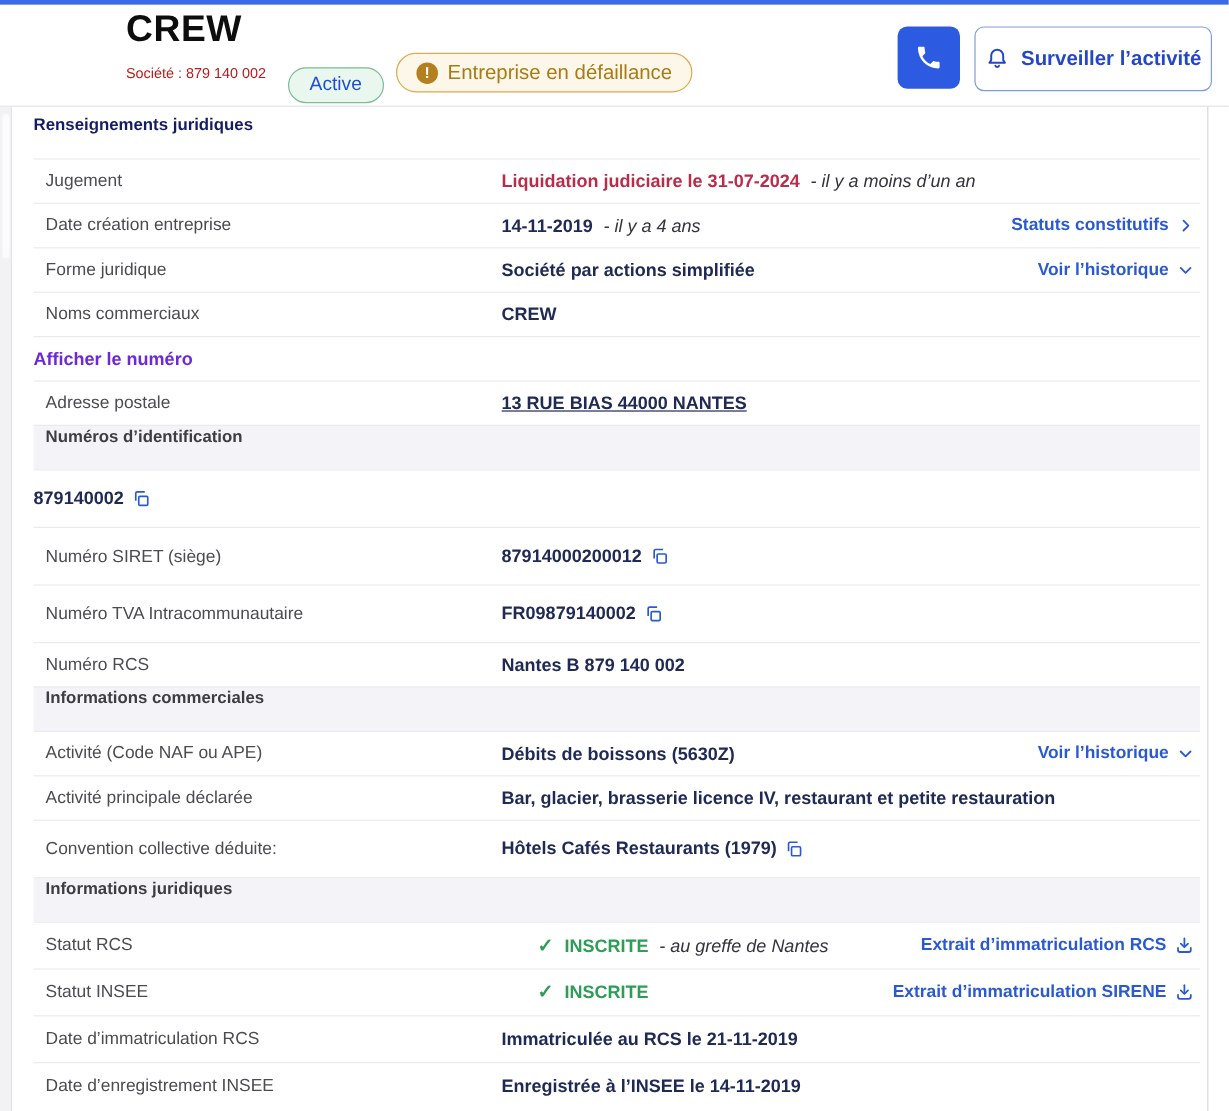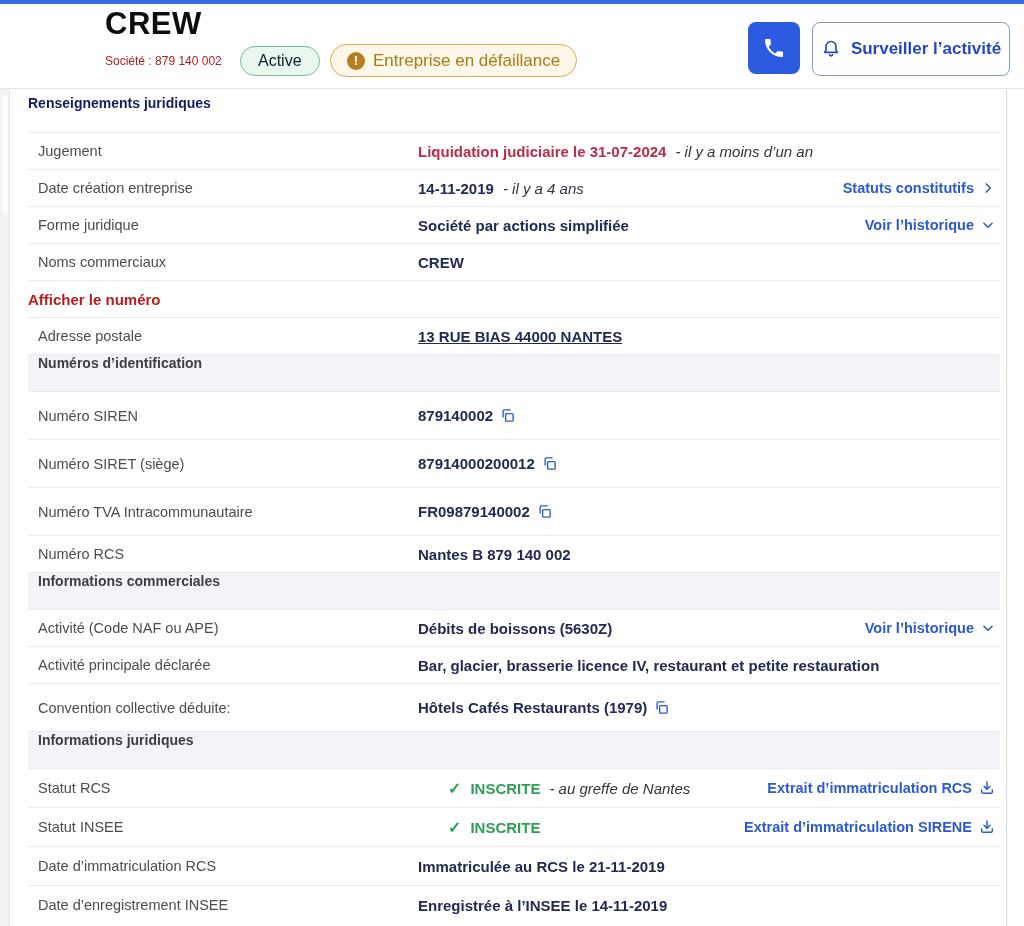--- a/index.html
+++ b/index.html
@@ -7,21 +7,21 @@
   .page { position:relative; width:1024px; height:926px; background:#fff; }
 
   
   .topbar { position:absolute; top:0; left:0; width:1024px; height:4px; background:#3a6ae6; }
 
   
   .header { position:absolute; top:4px; left:0; width:1024px; height:84px; background:#fff; }
   .company-title { position:absolute; left:105px; top:2px; font-size:31px; font-weight:700; color:#0d0d0d; letter-spacing:.5px; }
   .company-id { position:absolute; left:105px; top:50px; font-size:12px; color:#b91c1c; }
   .badge { position:absolute; display:flex; align-items:center; gap:8px; border-radius:17px; font-size:16px; white-space:nowrap; }
-  .badge-active { left:240px; top:42px; height:30px; padding:0 17px; background:#e9f7ee; border:1px solid #79bd94; color:#0f172a; }
+  .badge-active { left:240px; top:52px; height:30px; padding:0 17px; background:#e9f7ee; border:1px solid #79bd94; color:#1d4ed8; }
   .badge-warning { left:330px; top:40px; height:33px; padding:0 16px; background:#fdf7e9; border:1px solid #d9aa52; color:#a97b17; font-size:17px; }
   .warn-dot { width:18px; height:18px; border-radius:50%; background:#b57f1f; color:#fff; font-size:13px; font-weight:700; display:flex; align-items:center; justify-content:center; line-height:1; }
   .phone-btn { position:absolute; left:748px; top:18px; width:52px; height:52px; background:#2c5be2; border:none; border-radius:8px; display:flex; align-items:center; justify-content:center; cursor:pointer; }
   .watch-btn { position:absolute; left:812px; top:18px; width:198px; height:54px; background:#fff; border:1px solid #7e9ae0; border-radius:8px; display:flex; align-items:center; justify-content:center; gap:10px; color:#2546c8; font-size:17px; font-weight:700; cursor:pointer; }
   .header-divider { position:absolute; top:88px; left:0; width:1024px; height:1px; background:#e3e3e6; }
 
   
   .left-gutter { position:absolute; top:89px; left:0; width:10px; height:837px; background:#f2f2f5; border-right:1px solid #e4e4e8; }
   .left-thumb { position:absolute; top:6px; left:2px; width:6px; height:120px; border-radius:3px; background:#fbfbfc; }
   .right-edge { position:absolute; top:89px; left:1006px; width:1px; height:837px; background:#d4d7dc; }
@@ -34,21 +34,21 @@
   .row { position:relative; border-top:1px solid #ebebee; min-height:37px; display:flex; align-items:center; }
   .row.tall { min-height:48px; }
   .row.status { min-height:39px; }
   .row-label { padding-left:10px; width:390px; font-size:14.5px; color:#4c4c50; flex-shrink:0; }
   .row-value { display:flex; align-items:center; gap:7px; font-size:15px; font-weight:600; color:#202a55; }
   .row-value.indent { padding-left:30px; }
   .val-red { color:#bb2b4a; }
   .val-note { font-style:italic; font-weight:500; color:#33343c; margin-left:2px; }
   .val-green { color:#2e9e57; }
   .check-icon { color:#2e9e57; font-size:16px; font-weight:700; margin-right:2px; }
-  .link-plain { color:#b91c1c; font-weight:600; cursor:pointer; }
+  .link-plain { color:#6d28d9; font-weight:600; cursor:pointer; }
   .val-underline { text-decoration:underline; cursor:pointer; }
   .row-right { position:absolute; right:5px; top:50%; transform:translateY(-50%); display:flex; align-items:center; gap:7px; font-size:14.5px; font-weight:700; color:#2b5ad0; cursor:pointer; white-space:nowrap; }
   .icon-btn { display:inline-flex; align-items:center; cursor:pointer; }
   svg.ic { display:block; }
 
   .section-band { border-top:1px solid #ebebee; background:#f4f4f8; min-height:37px; display:flex; align-items:flex-start; }
   .section-band span { padding-left:10px; font-size:14px; font-weight:700; color:#3d3d42; }
 </style>
 </head>
 <body>
@@ -148,21 +148,20 @@
         <div class="row-value">
           <span class="val-underline">13 RUE BIAS 44000 NANTES</span>
         </div>
       </div>
 
       <div class="section-band">
         <span>Numéros d’identification</span>
       </div>
 
       <div class="row tall">
-        <div class="row-label">Numéro SIREN</div>
         <div class="row-value">
           <span>879140002</span>
           <span class="icon-btn">
               <svg class="ic" width="15" height="15" viewBox="0 0 24 24" fill="none" stroke="#2b5ad0" stroke-width="2.2" stroke-linejoin="round">
                 <rect x="9" y="9" width="12" height="12" rx="1.5"></rect>
                 <path d="M5 15V5a2 2 0 0 1 2-2h10"></path>
               </svg>
             </span>
         </div>
       </div>

